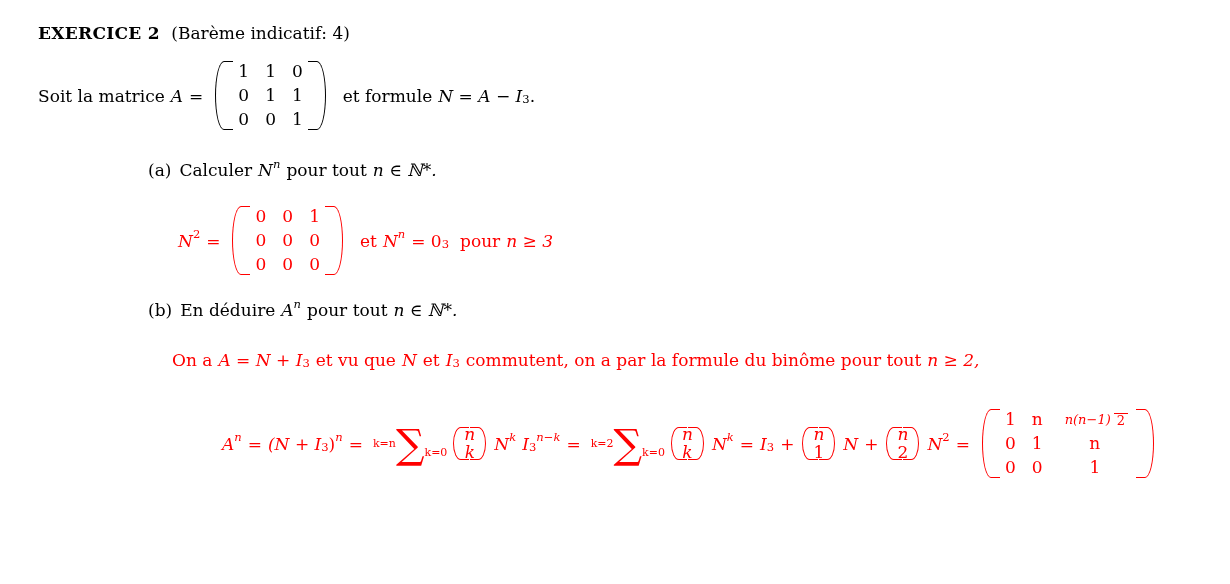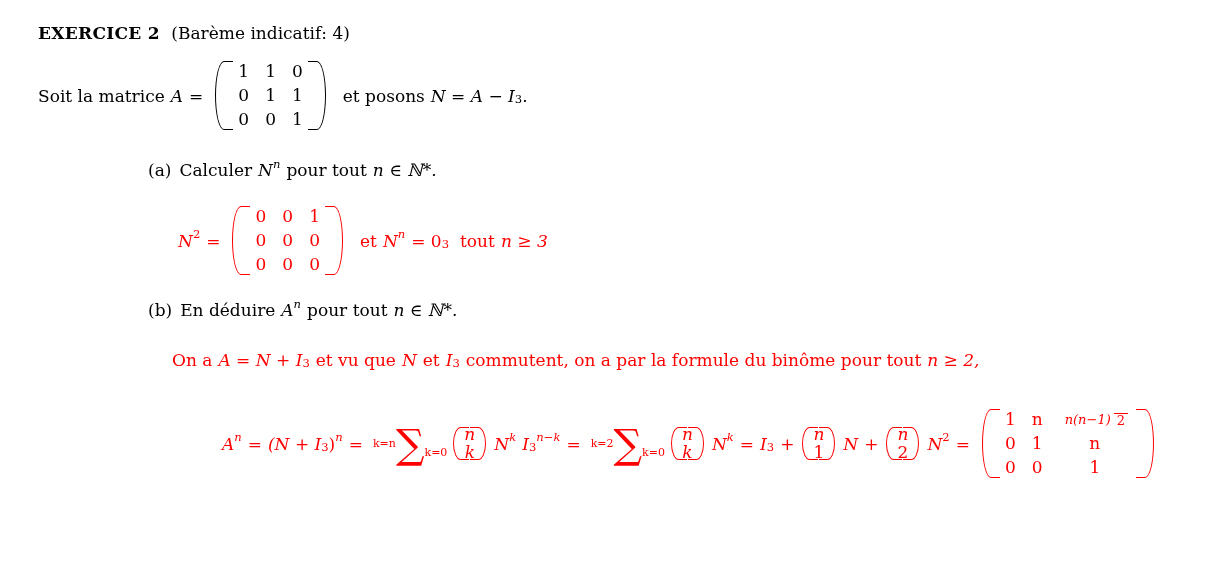--- a/index.html
+++ b/index.html
@@ -205,21 +205,21 @@
         <tr>
           <td>0</td>
           <td>0</td>
           <td>1</td>
         </tr>
       </tbody>
         </table>
       <span class="paren right"></span>
     </span>
     <span class="sp-lg"></span>
-    <span>et posons</span>
+    <span>et formule</span>
     <span class="sp"></span>
     <span class="mi">N = A − I</span>
       <sub class="m n">3</sub>
       <span>.</span>
   </div>
 
   <div class="item" style="left:148px; top:160px;">
     <span class="item-label">(a)</span>
     <span>Calculer</span>
     <span class="sp"></span>
@@ -262,21 +262,21 @@
     </span>
     <span class="sp-lg"></span>
     <span>et</span>
     <span class="sp"></span>
     <span class="mi">N</span>
       <sup class="m">n</sup>
     <span class="sp"></span>
     <span class="op">= 0</span>
       <sub class="m n">3</sub>
     <span class="sp-lg"></span>
-    <span>tout</span>
+    <span>pour</span>
     <span class="sp"></span>
     <span class="mi">n ≥ 3</span>
   </div>
 
   <div class="item" style="left:148px; top:300px;">
     <span class="item-label">(b)</span>
     <span>En déduire</span>
     <span class="sp"></span>
     <span class="mi">A</span>
       <sup class="m">n</sup>

